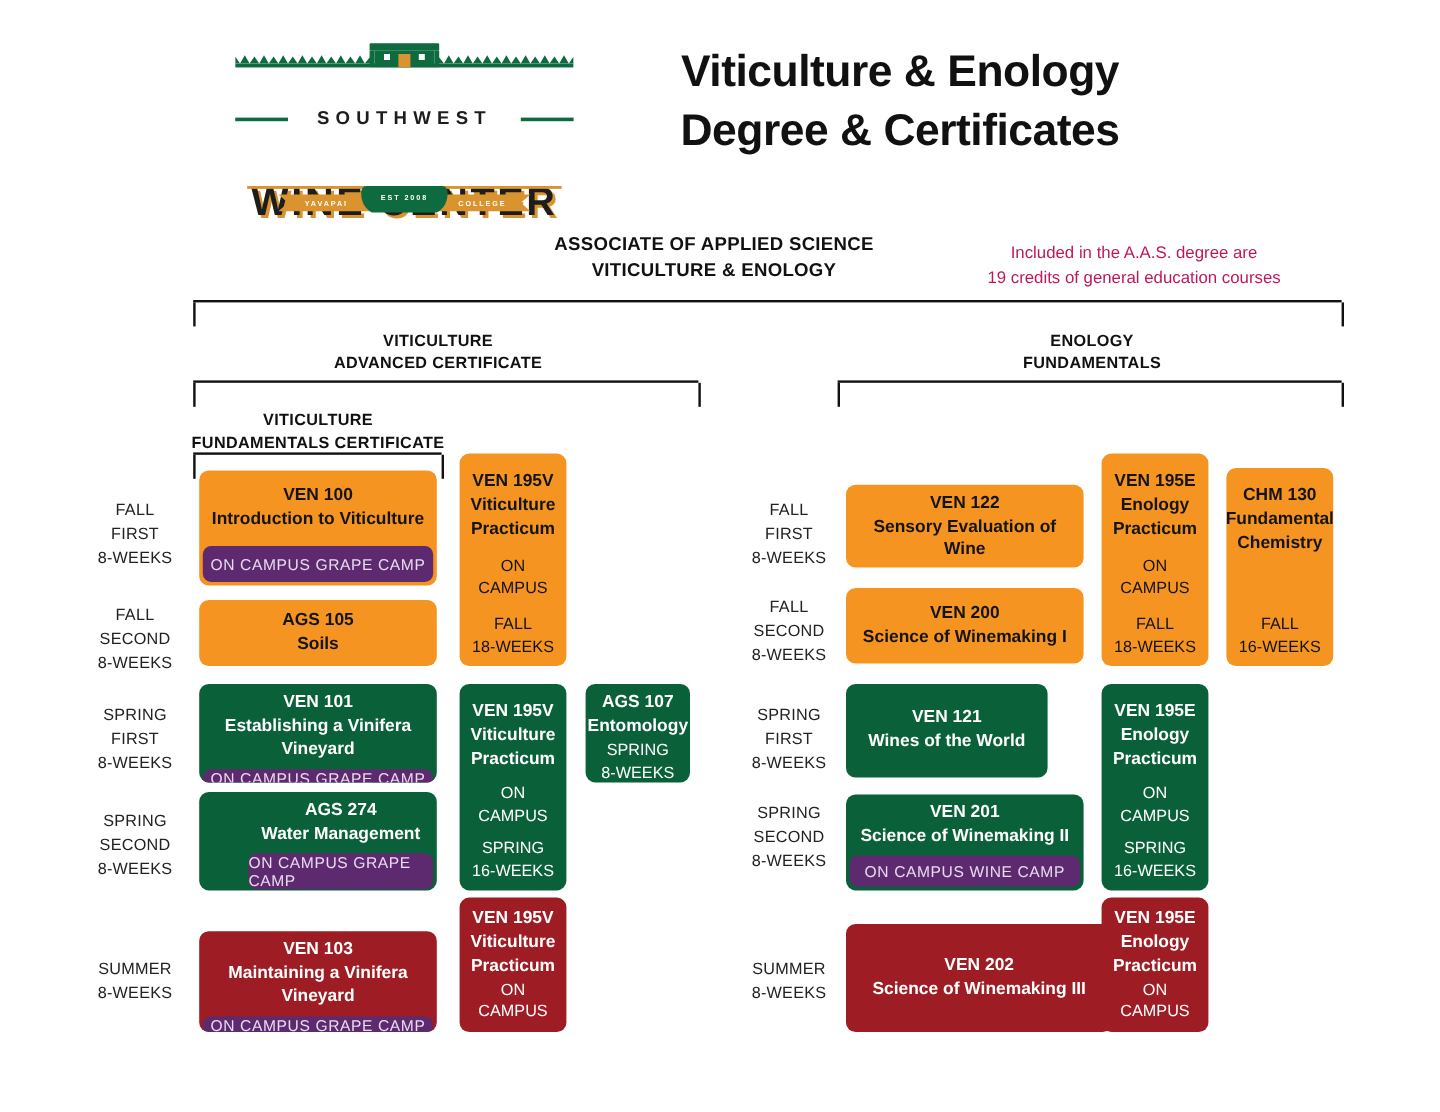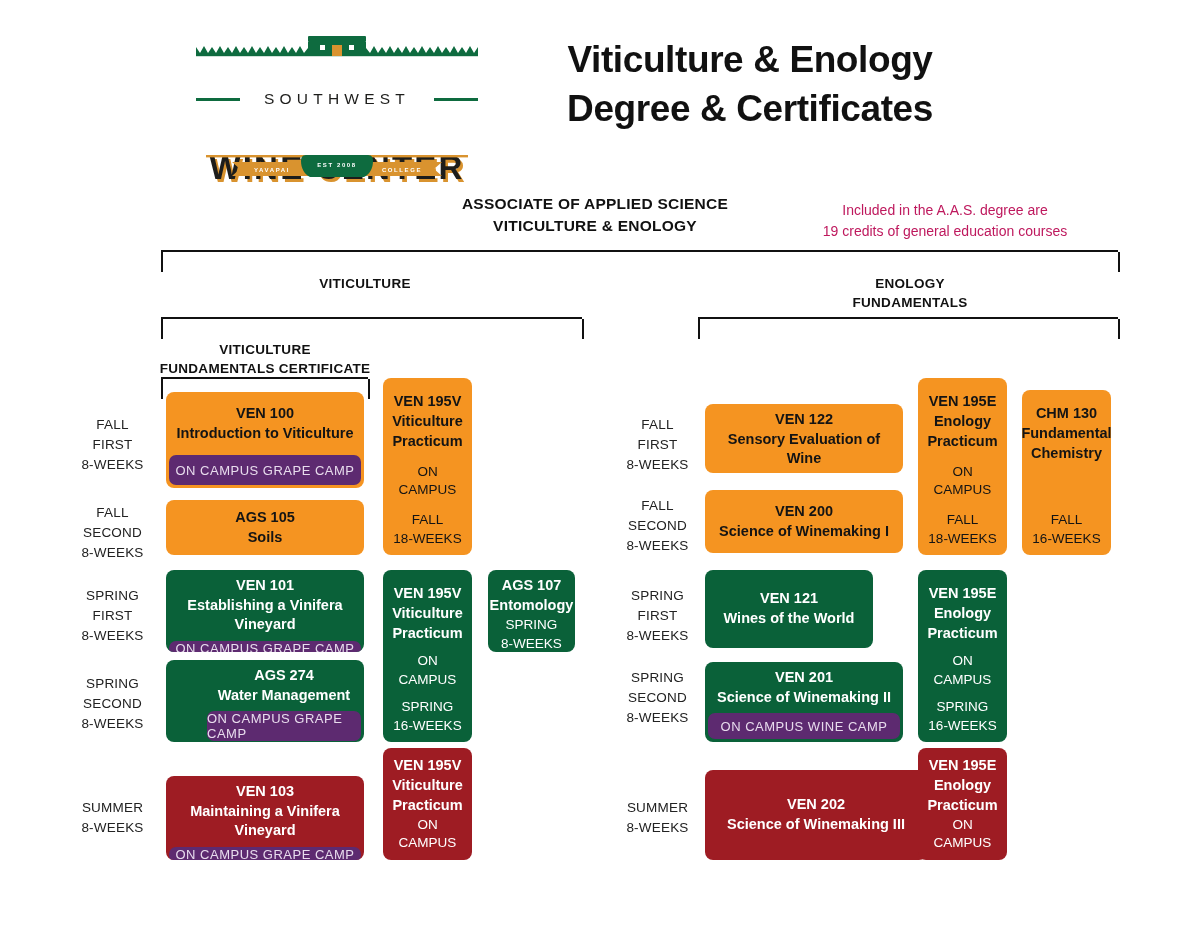--- a/index.html
+++ b/index.html
@@ -8,21 +8,21 @@
     font-family:"Liberation Sans","DejaVu Sans",sans-serif;
     color:#1a1a1a;overflow:hidden;position:relative;
   }
   .page{position:relative;width:1200px;height:927px;}
 
   
   .logo{position:absolute;left:196px;top:34px;width:282px;height:120px;}
   .logo .ridge{position:absolute;left:0;top:0;width:282px;height:30px;}
   .logo .sw-row{position:absolute;left:0;top:56px;width:282px;display:flex;align-items:center;gap:10px;}
   .logo .sw-row .rule{flex:0 0 44px;height:3px;background:#0e6b3f;}
-  .logo .sw-text{flex:1;text-align:center;font-size:15.5px;font-weight:400;letter-spacing:5.2px;color:#1d1d1b;}
+  .logo .sw-text{flex:1;text-align:center;font-size:15.5px;font-weight:700;letter-spacing:5.2px;color:#1d1d1b;}
   .logo .wc-text{position:absolute;left:0;top:78px;width:282px;text-align:center;
      font-size:33px;font-weight:800;letter-spacing:2.2px;color:#1d1d1b;
      text-shadow:2.5px 2.5px 0 #d9932f;margin-top:37px;}
   .logo .banner{position:absolute;left:0;top:118px;width:282px;height:30px;}
 
   .titleblock{position:absolute;left:500px;top:36px;width:500px;text-align:center;}
   .titleblock .t1,.titleblock .t2{font-size:37px;font-weight:700;letter-spacing:-0.4px;line-height:1.32;color:#111;}
 
   
   .aas{position:absolute;left:430px;top:193px;width:330px;text-align:center;
@@ -115,20 +115,21 @@
   </div>
   <div class="aas-note">
     <div>Included in the A.A.S. degree are</div>
     <div>19 credits of general education courses</div>
   </div>
 
   <div class="bracket h20" style="left:161px;top:250px;width:957px;"></div>
 
   <div class="certlabel" style="left:200px;top:274px;width:330px;">
     <div>VITICULTURE</div>
+    <div>ADVANCED CERTIFICATE</div>
   </div>
   <div class="certlabel" style="left:745px;top:274px;width:330px;">
     <div>ENOLOGY</div>
     <div>FUNDAMENTALS</div>
   </div>
 
   <div class="bracket h20" style="left:161px;top:317px;width:421px;"></div>
   <div class="bracket h20" style="left:698px;top:317px;width:420px;"></div>
 
   <div class="certlabel" style="left:100px;top:340px;width:330px;">

